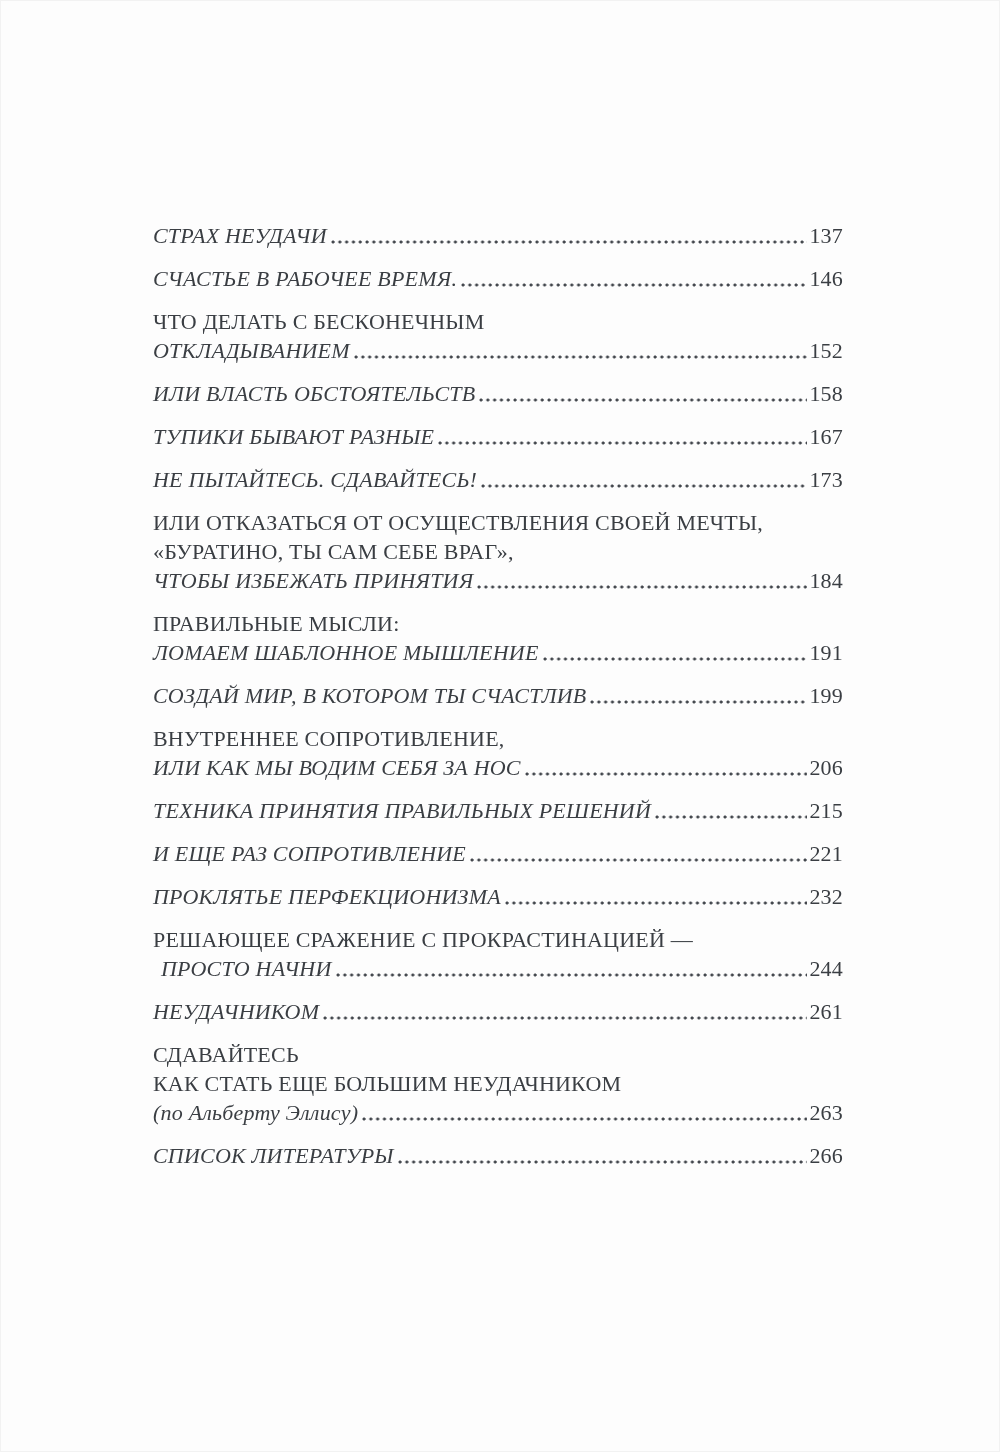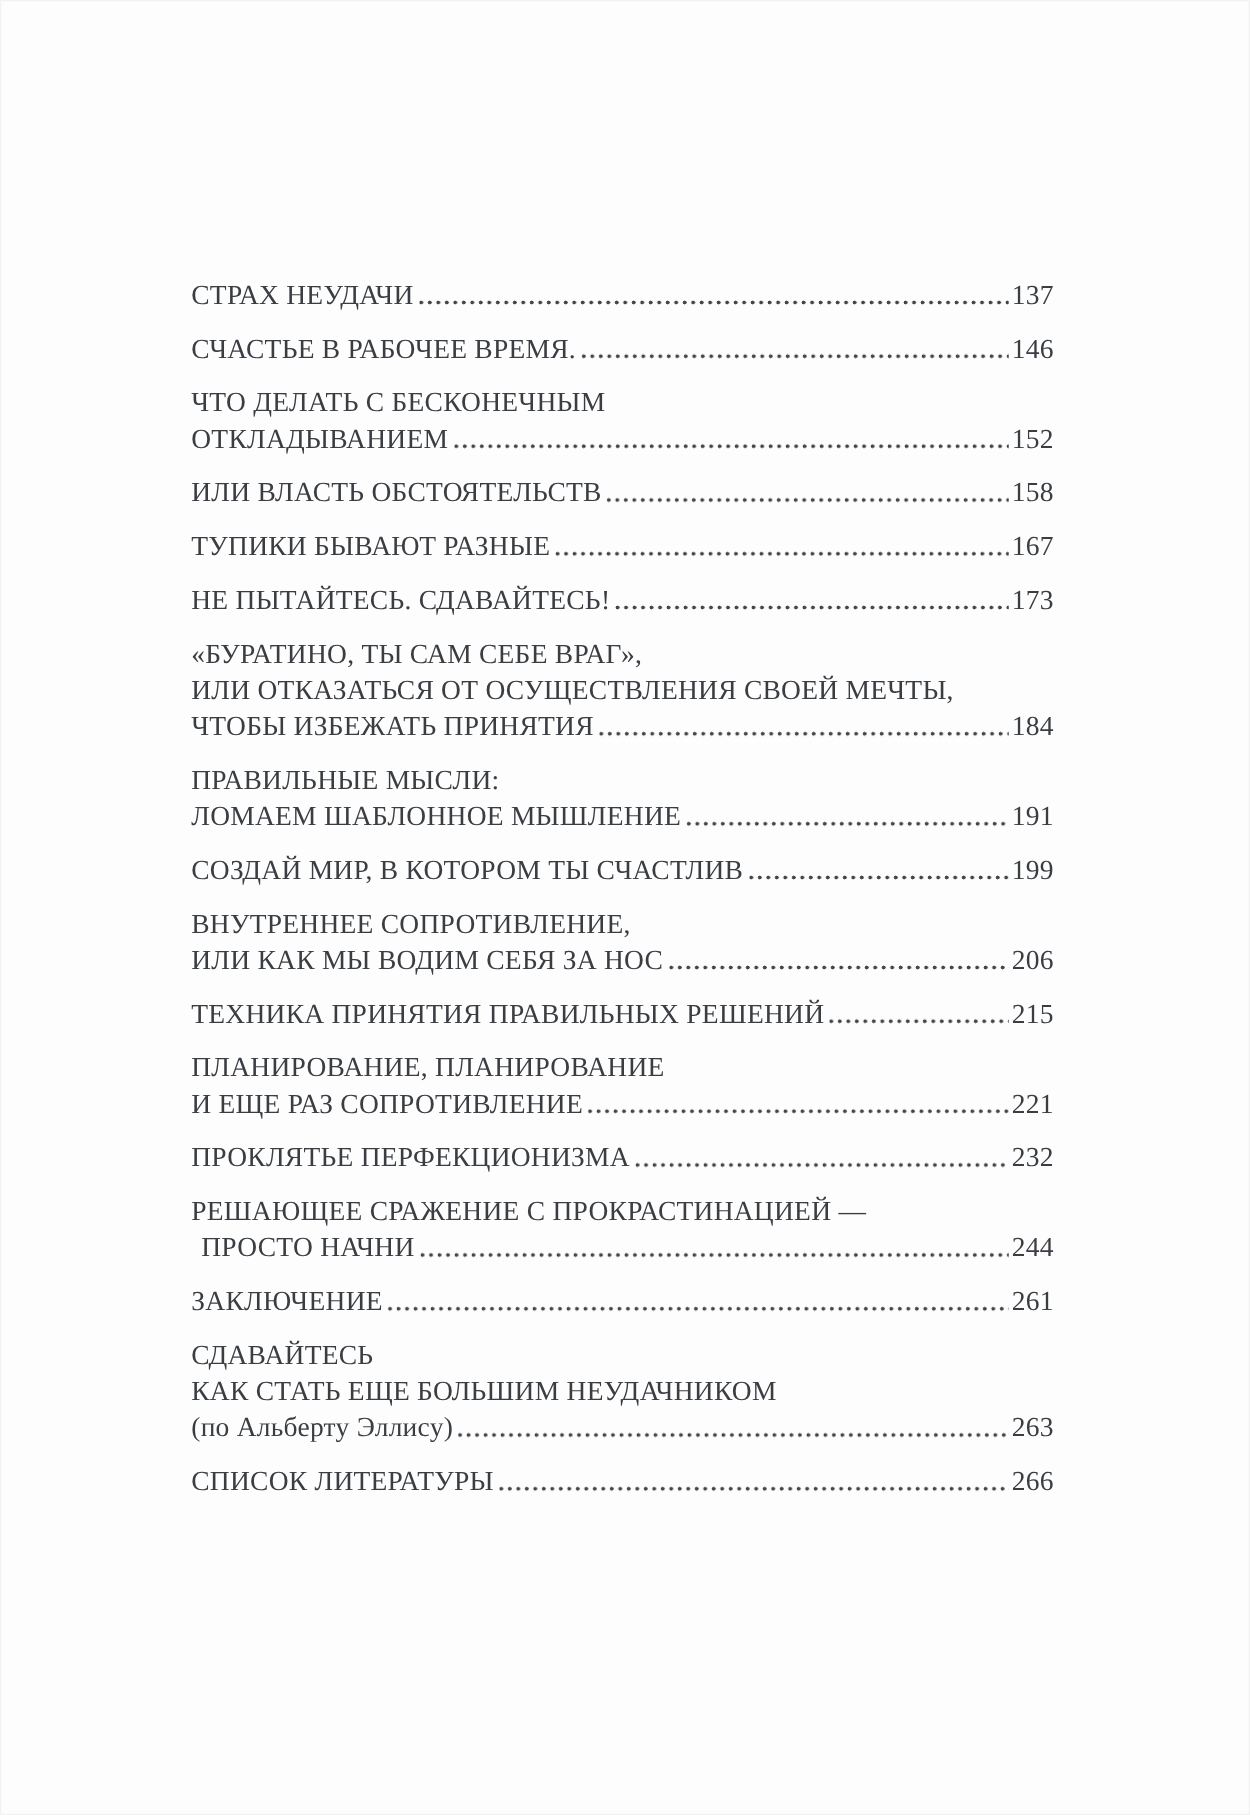--- a/index.html
+++ b/index.html
@@ -37,20 +37,21 @@
   .entry .line {
     white-space: nowrap;
   }
   .leader-line {
     display: flex;
     align-items: baseline;
   }
   .leader-line .title {
     white-space: nowrap;
     flex: 0 0 auto;
+    font-style: italic;
   }
   .leader-line.indented .title {
     padding-left: 8px;
   }
   .dots {
     flex: 1 1 auto;
     align-self: stretch;
     margin: 0 2px 0 4px;
     background-image: radial-gradient(circle at 2px 2px, #42464c 1.35px, rgba(66,70,76,0) 1.75px);
     background-size: 6.8px 4px;
@@ -112,22 +113,22 @@
   <div class="entry">
     <div class="leader-line">
       <span class="title">НЕ ПЫТАЙТЕСЬ. СДАВАЙТЕСЬ!</span>
       <span class="dots"></span>
       <span class="pagenum">173</span>
     </div>
   </div>
 
 
   <div class="entry">
-    <div class="line">«БУРАТИНО, ТЫ САМ СЕБЕ ВРАГ»,</div>
-        <div class="line">ИЛИ ОТКАЗАТЬСЯ ОТ ОСУЩЕСТВЛЕНИЯ СВОЕЙ МЕЧТЫ,</div>
+    <div class="line">ИЛИ ОТКАЗАТЬСЯ ОТ ОСУЩЕСТВЛЕНИЯ СВОЕЙ МЕЧТЫ,</div>
+        <div class="line">«БУРАТИНО, ТЫ САМ СЕБЕ ВРАГ»,</div>
         <div class="leader-line">
       <span class="title">ЧТОБЫ ИЗБЕЖАТЬ ПРИНЯТИЯ</span>
       <span class="dots"></span>
       <span class="pagenum">184</span>
     </div>
   </div>
 
   <div class="entry">
     <div class="line">ПРАВИЛЬНЫЕ МЫСЛИ:</div>
         <div class="leader-line">
@@ -156,21 +157,20 @@
 
   <div class="entry">
     <div class="leader-line">
       <span class="title">ТЕХНИКА ПРИНЯТИЯ ПРАВИЛЬНЫХ РЕШЕНИЙ</span>
       <span class="dots"></span>
       <span class="pagenum">215</span>
     </div>
   </div>
 
   <div class="entry">
-    <div class="line">ПЛАНИРОВАНИЕ, ПЛАНИРОВАНИЕ</div>
         <div class="leader-line">
       <span class="title">И ЕЩЕ РАЗ СОПРОТИВЛЕНИЕ</span>
       <span class="dots"></span>
       <span class="pagenum">221</span>
     </div>
   </div>
 
   <div class="entry">
     <div class="leader-line">
       <span class="title">ПРОКЛЯТЬЕ ПЕРФЕКЦИОНИЗМА</span>
@@ -183,21 +183,21 @@
     <div class="line">РЕШАЮЩЕЕ СРАЖЕНИЕ С ПРОКРАСТИНАЦИЕЙ —</div>
         <div class="leader-line indented">
       <span class="title">ПРОСТО НАЧНИ</span>
       <span class="dots"></span>
       <span class="pagenum">244</span>
     </div>
   </div>
 
   <div class="entry">
     <div class="leader-line">
-      <span class="title">ЗАКЛЮЧЕНИЕ</span>
+      <span class="title">НЕУДАЧНИКОМ</span>
       <span class="dots"></span>
       <span class="pagenum">261</span>
     </div>
   </div>
 
   <div class="entry">
     <div class="line">СДАВАЙТЕСЬ</div>
         <div class="line">КАК СТАТЬ ЕЩЕ БОЛЬШИМ НЕУДАЧНИКОМ</div>
         <div class="leader-line">
       <span class="title">(по Альберту Эллису)</span>

